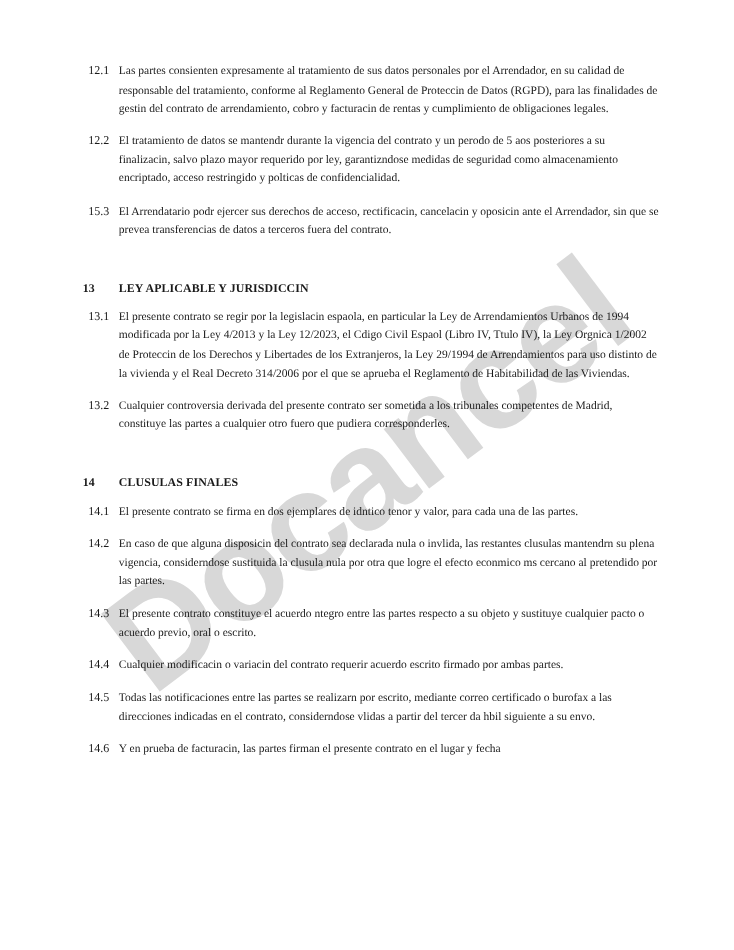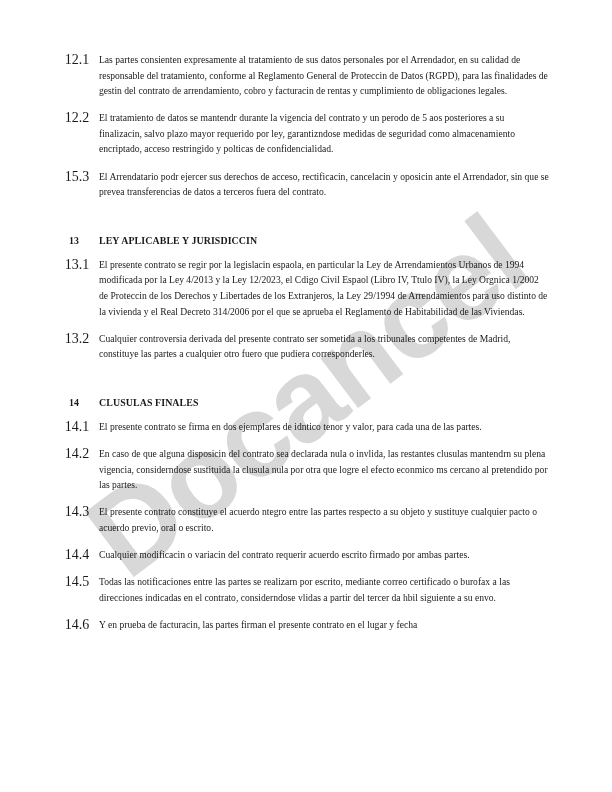--- a/index.html
+++ b/index.html
@@ -71,22 +71,22 @@
     margin: 0 0 11.5px 0;
     font-size: 9.6px;
     line-height: 15.6px;
     text-align: left;
   }
   .clause .num {
     position: absolute;
     left: 0;
     top: 0;
     width: 28px;
-    text-align: center;
-    font-size: 14px;
+    text-align: right;
+    font-size: 10px;
     line-height: 15.6px;
     white-space: nowrap;
   }
   .clause .txt {
     display: block;
   }
 
   
   .section-head {
     position: relative;

